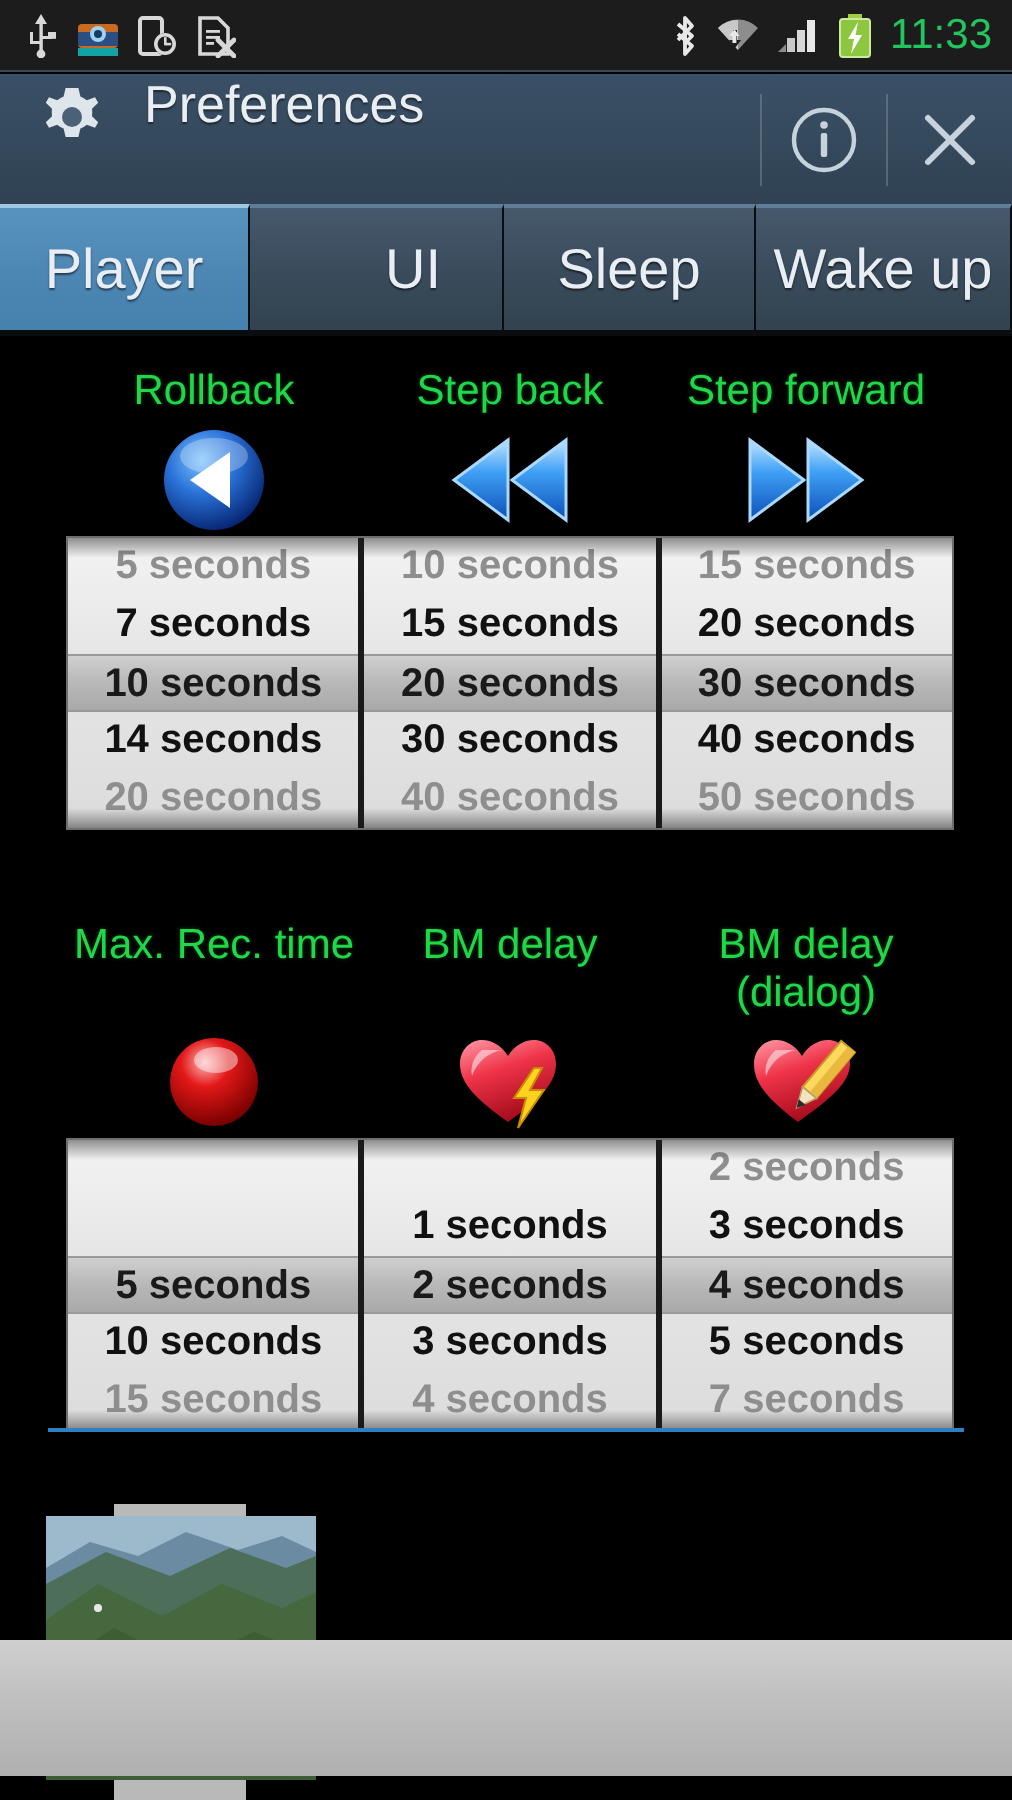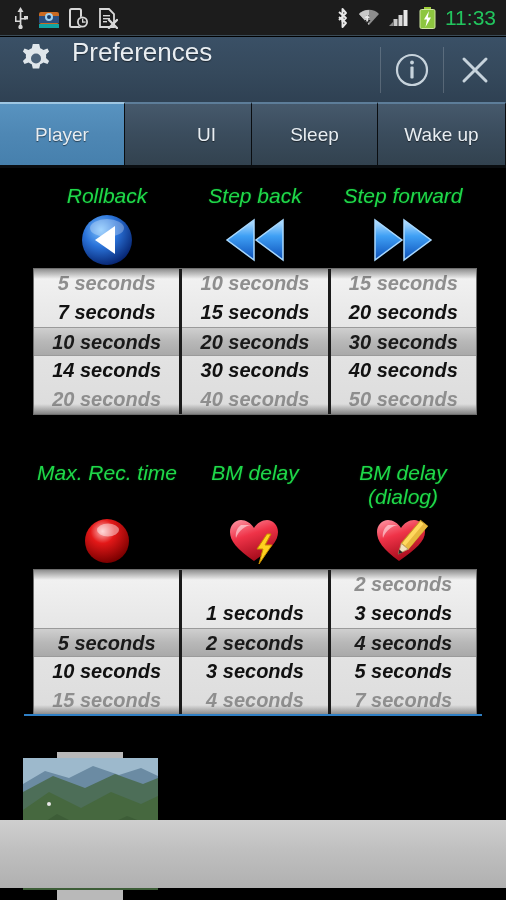--- a/index.html
+++ b/index.html
@@ -45,39 +45,39 @@
   }
 
   
   .tabbar {
     position: absolute; top: 102px; left: 0; width: 506px; height: 66px;
     display: flex; background: #0a0d10;
   }
   .tab {
     flex: 0 0 auto;
     display: flex; align-items: center; justify-content: center;
-    color: #e8eef3; font-size: 19px;
+    color: #e8eef3; font-size: 28px;
     background: linear-gradient(to bottom, #46596c 0%, #3b4d5e 45%, #32424f 100%);
     border-right: 1px solid #0a0d10;
     border-top: 2px solid #5d7d99;
     border-bottom: 3px solid #0a0d10;
     height: 100%;
     text-shadow: 0 1px 1px rgba(0,0,0,.55);
   }
   .tab.sel {
     background: linear-gradient(to bottom, #5893c0 0%, #4e87b4 50%, #4680ad 100%);
     border-top: 2px solid #9ec6e2;
   }
   .tab-player { width: 125px; }
   .tab-ui     { width: 127px; padding-left: 37px; }
   .tab-sleep  { width: 126px; }
   .tab-wake   { width: 128px; }
 
   
-  .content { position: absolute; top: 168px; left: 0; width: 506px; height: 732px; background: #000; font-style: italic; }
+  .content { position: absolute; top: 168px; left: 0; width: 506px; height: 732px; background: #000; }
 
   .grouplabels {
     display: flex; width: 444px; margin-left: 33px;
   }
   .glabel {
     flex: 1; text-align: center;
     color: #1fd84a; font-size: 21px;
     text-shadow: 0 0 2px rgba(0,200,40,.35);
   }
   .groupicons { display: flex; width: 444px; margin-left: 33px; margin-top: 4px; }

